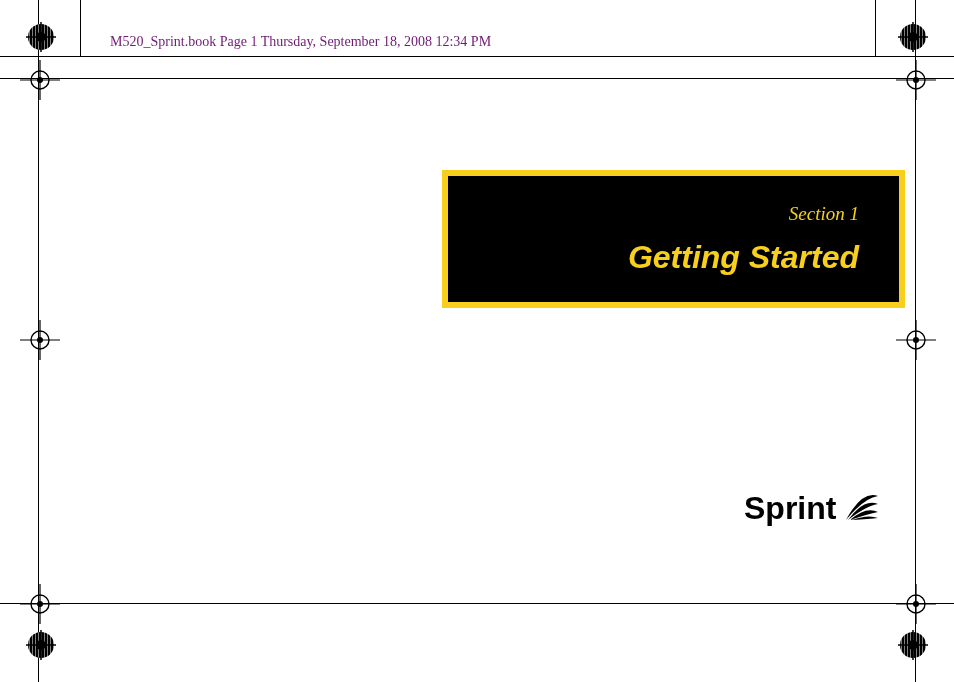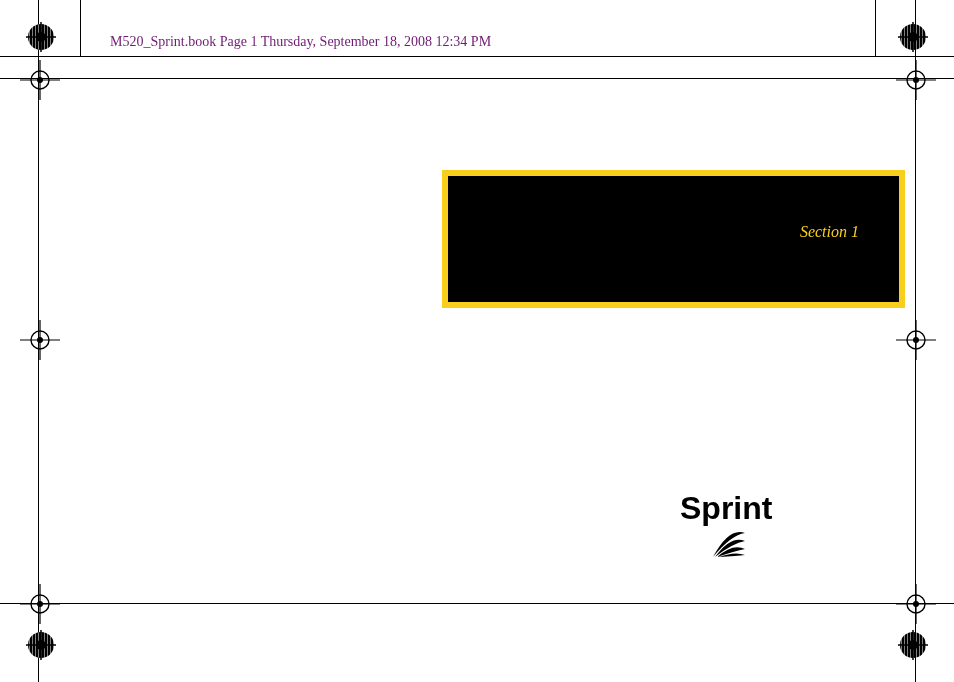--- a/index.html
+++ b/index.html
@@ -92,39 +92,38 @@
     border: 6px solid #f7cf1c;
     display: flex;
     flex-direction: column;
     align-items: flex-end;
     justify-content: center;
     padding-right: 40px;
   }
   .section-label {
     color: #f7cf1c;
     font-style: italic;
-    font-size: 16px;
+    font-size: 19px;
     margin-bottom: 14px;
   }
   .section-title {
     color: #f7cf1c;
     font-style: italic;
     font-weight: bold;
     font-size: 32px;
     font-family: Arial, Helvetica, sans-serif;
   }
 
   
   .sprint-logo {
     position: absolute;
     top: 490px;
-    left: 680px;
+    left: 744px;
     display: flex;
-    align-items: center;
-    flex-direction: column;
+    align-items: flex-start;
   }
   .sprint-text {
     font-family: Arial, Helvetica, sans-serif;
     font-size: 32px;
     font-weight: bold;
     color: #000;
   }
   .sprint-fan {
     margin-left: 6px;
     margin-top: -4px;
@@ -155,20 +154,21 @@
 <div class="hrule-top"></div>
 <div class="vrule-top-left"></div>
 <div class="vrule-top-right"></div>
 <div class="crop-top"></div>
 <div class="crop-bottom"></div>
 <div class="crop-left"></div>
 <div class="crop-right"></div>
 
 <div class="section-box">
   <div class="section-label">Section 1</div>
+  <div class="section-title">Getting Started</div>
 </div>
 
 <div class="sprint-logo">
   <span class="sprint-text">Sprint</span>
   <span class="sprint-fan">
     <svg width="40" height="40" viewBox="0 0 40 40">
       <path d="M4 34 Q20 4 36 10 Q22 12 4 34 Z" fill="#000"></path>
       <path d="M6 34 Q22 12 36 18 Q24 20 6 34 Z" fill="#000"></path>
       <path d="M8 34 Q24 20 36 26 Q26 28 8 34 Z" fill="#000"></path>
       <path d="M10 34 Q26 28 36 32 Q28 33 10 34 Z" fill="#000"></path>

